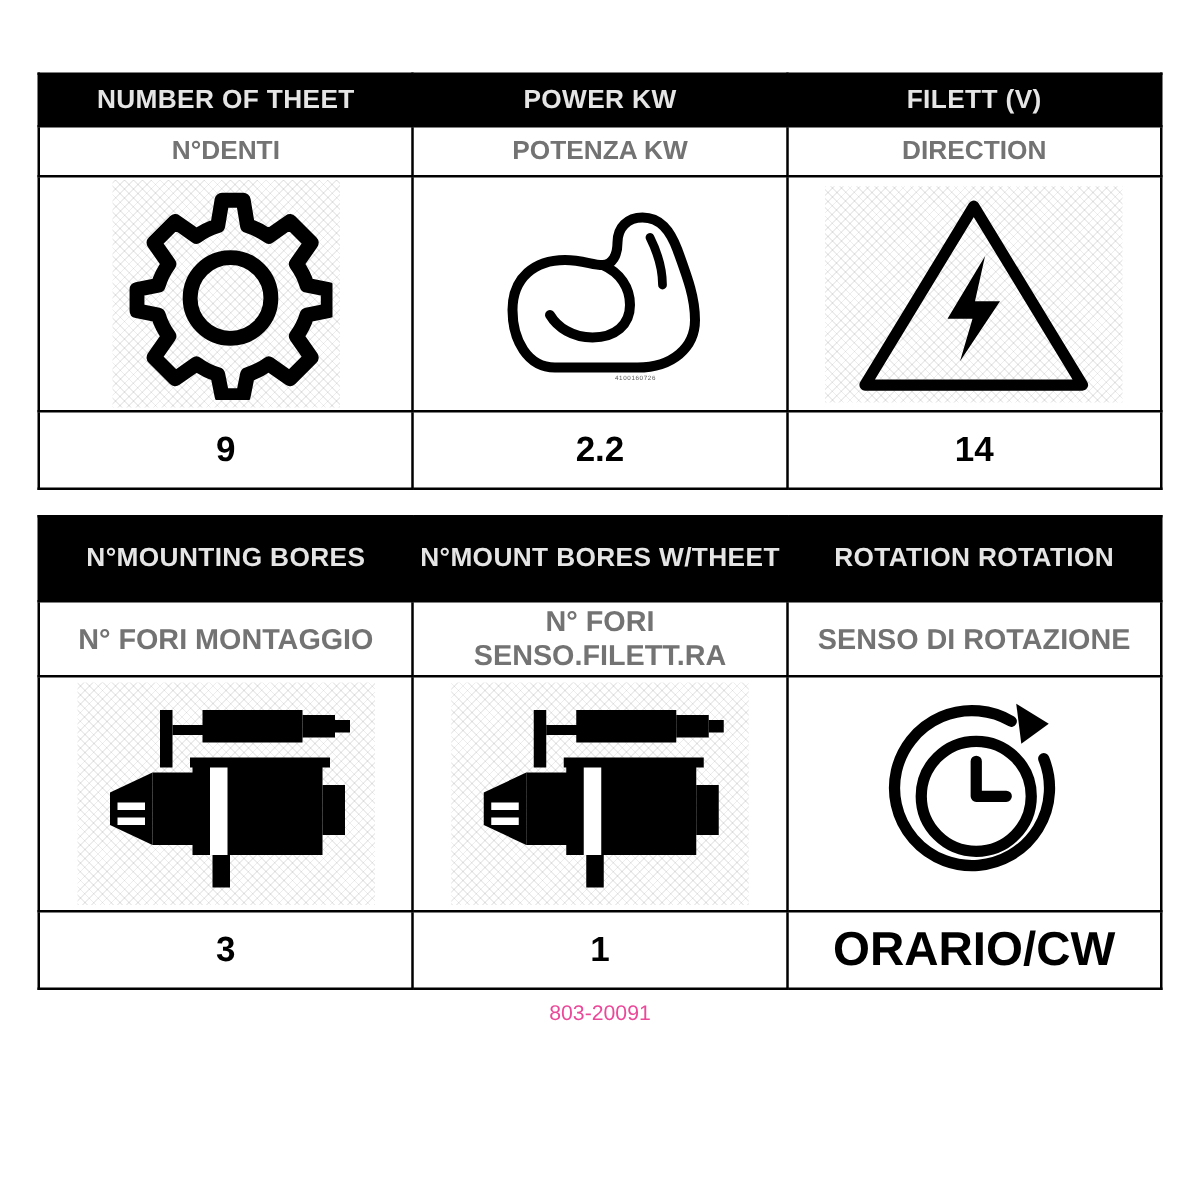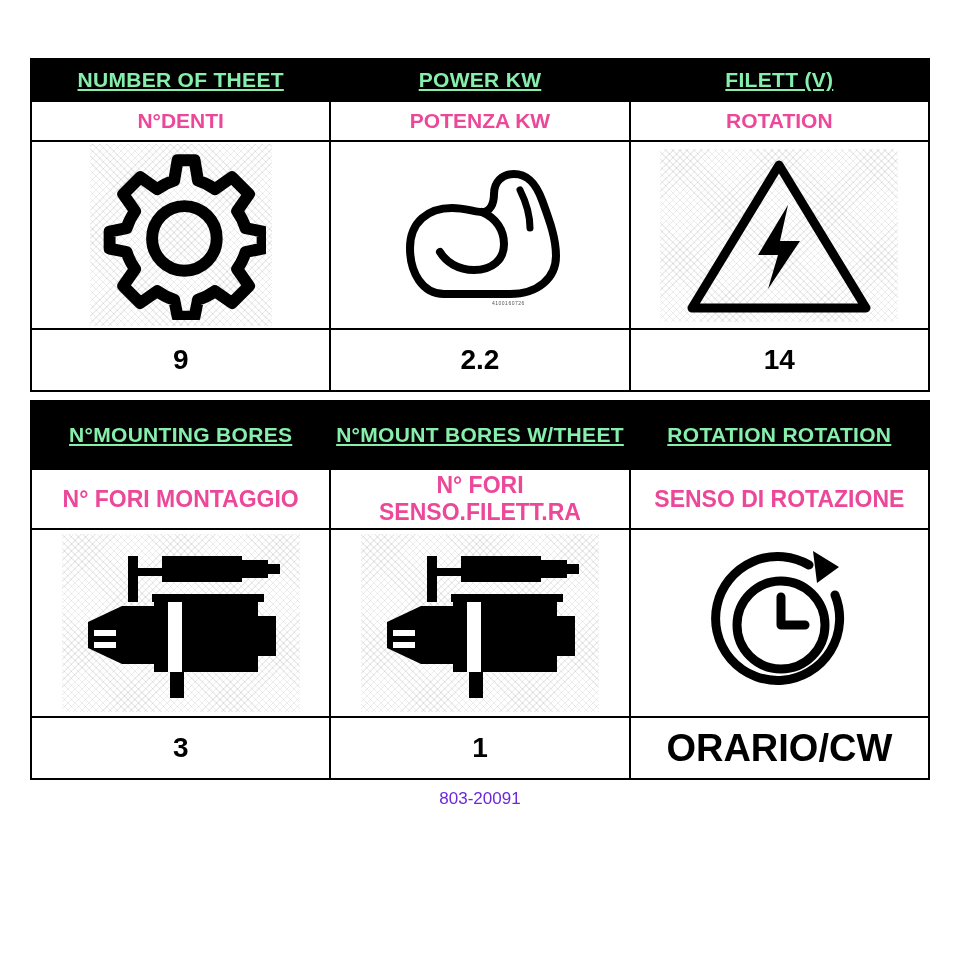--- a/index.html
+++ b/index.html
@@ -25,36 +25,35 @@
     table-layout: fixed;
   }
   table.spec td {
     border: 2px solid #000000;
     padding: 0;
     text-align: center;
     vertical-align: middle;
   }
   .hdr-en {
     background: #000000;
-    color: #86efac;
+    color: #e5e5e5;
     font-weight: bold;
     font-size: 21px;
     letter-spacing: 0.3px;
     height: 34px;
     border-color: #000000 !important;
     line-height: 1.15;
     padding: 3px 2px !important;
-    text-decoration: underline;
   }
   .hdr-en.two-line {
     height: 60px;
   }
   .hdr-it {
     background: #ffffff;
-    color: #ec4899;
+    color: #737373;
     font-weight: bold;
     font-size: 21px;
     height: 34px;
     padding: 2px 2px !important;
   }
   .hdr-it.small {
     font-size: 23px;
   }
   .icon-cell {
     height: 186px;
@@ -82,42 +81,42 @@
   .watermark {
     position: absolute;
     font-size: 5px;
     color: #555;
     letter-spacing: 0.5px;
   }
   .footer-code {
     width: 900px;
     text-align: center;
     font-size: 17px;
-    color: #6d28d9;
+    color: #ec4899;
     margin-top: 9px;
     font-family: "Liberation Sans", sans-serif;
   }
   svg { display: block; }
 </style>
 </head>
 <body>
 
 <div class="sheet">
 
   <table class="spec">
     <tbody>
         <tr>
       <td class="hdr-en">NUMBER OF THEET</td>
       <td class="hdr-en">POWER KW</td>
       <td class="hdr-en">FILETT (V)</td>
     </tr>
     <tr>
       <td class="hdr-it">N°DENTI</td>
       <td class="hdr-it">POTENZA KW</td>
-      <td class="hdr-it">ROTATION</td>
+      <td class="hdr-it">DIRECTION</td>
     </tr>
     <tr>
       <td class="icon-cell">
         <div class="icon-box">
           <div class="hatch" style="padding:6px;">
             <svg width="170" height="170" viewBox="0 0 100 100">
               <path d="M50 6 L58 6 L60 18 A33 33 0 0 1 70 23 L80 16 L90 26 L83 36 A33 33 0 0 1 88 46 L98 48 L98 58 L88 60 A33 33 0 0 1 83 70 L90 80 L80 90 L70 83 A33 33 0 0 1 60 88 L58 98 L48 98 L46 88 A33 33 0 0 1 36 83 L26 90 L16 80 L23 70 A33 33 0 0 1 18 60 L8 58 L8 48 L18 46 A33 33 0 0 1 23 36 L16 26 L26 16 L36 23 A33 33 0 0 1 46 18 L48 6 Z" fill="none" stroke="#000" stroke-width="7" stroke-linejoin="round"></path>
               <circle cx="52" cy="52" r="19" fill="none" stroke="#000" stroke-width="7"></circle>
             </svg>
           </div>
@@ -147,21 +146,21 @@
       </td>
     </tr>
     <tr>
       <td class="value-cell">9</td>
       <td class="value-cell">2.2</td>
       <td class="value-cell">14</td>
     </tr>
   </tbody>
     </table>
 
-  <table class="spec" style="margin-top:8px;">
+  <table class="spec" style="margin-top:20px;">
     <tbody>
         <tr>
       <td class="hdr-en two-line">N°MOUNTING BORES</td>
       <td class="hdr-en two-line">N°MOUNT BORES W/THEET</td>
       <td class="hdr-en two-line">ROTATION ROTATION</td>
     </tr>
     <tr>
       <td class="hdr-it small">N° FORI MONTAGGIO</td>
       <td class="hdr-it small">N° FORI SENSO.FILETT.RA</td>
       <td class="hdr-it small">SENSO DI ROTAZIONE</td>

